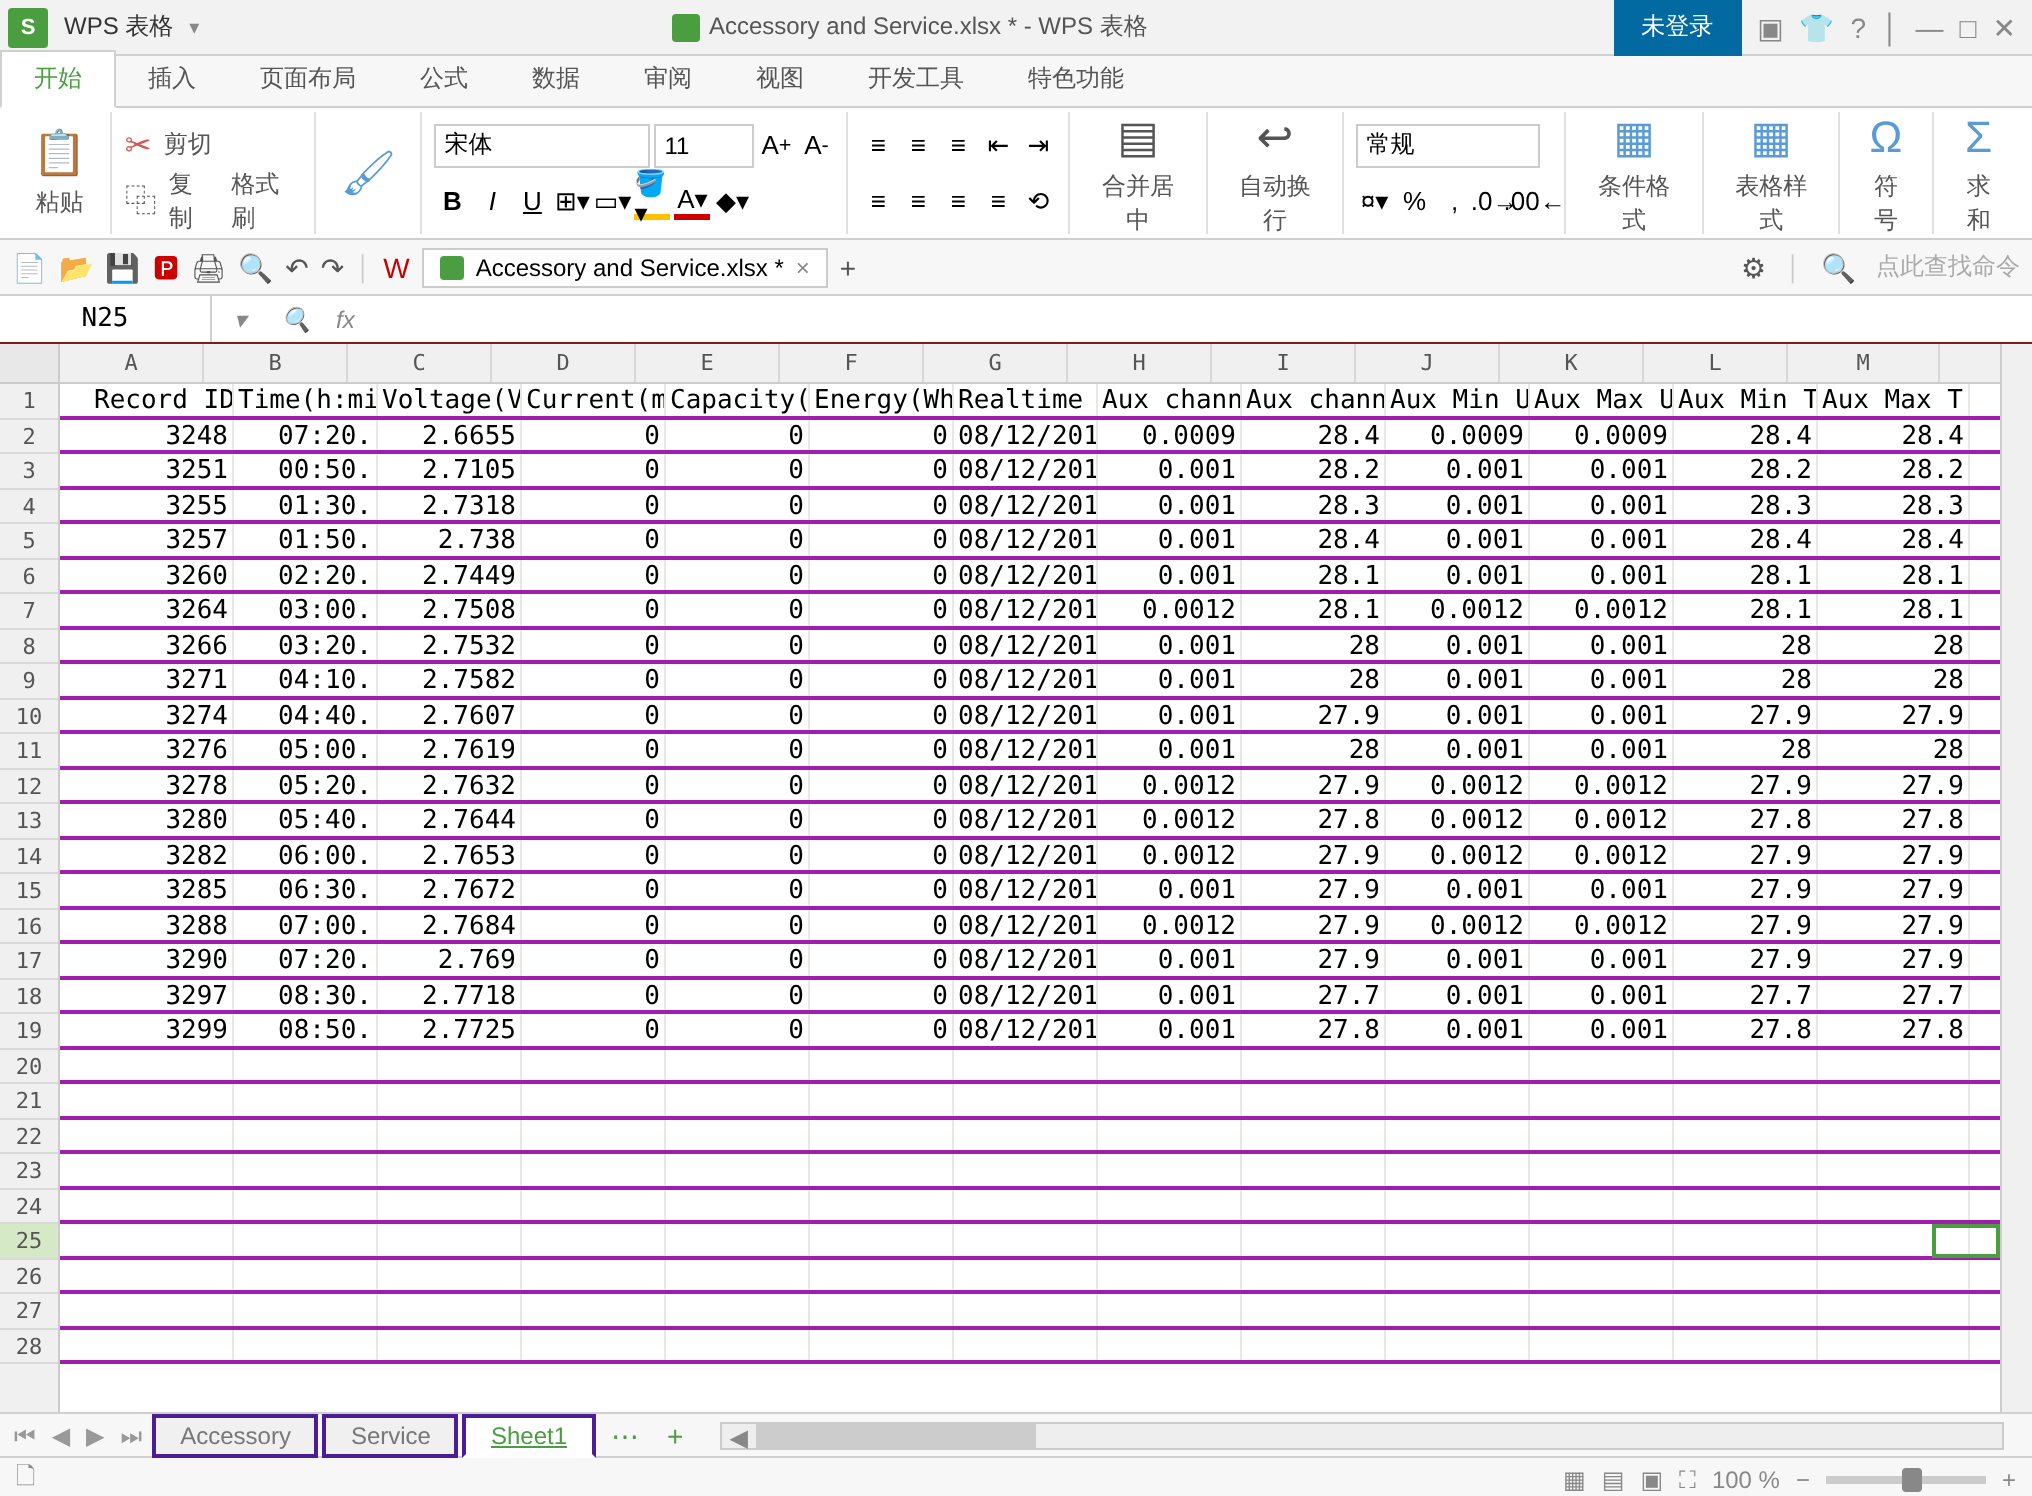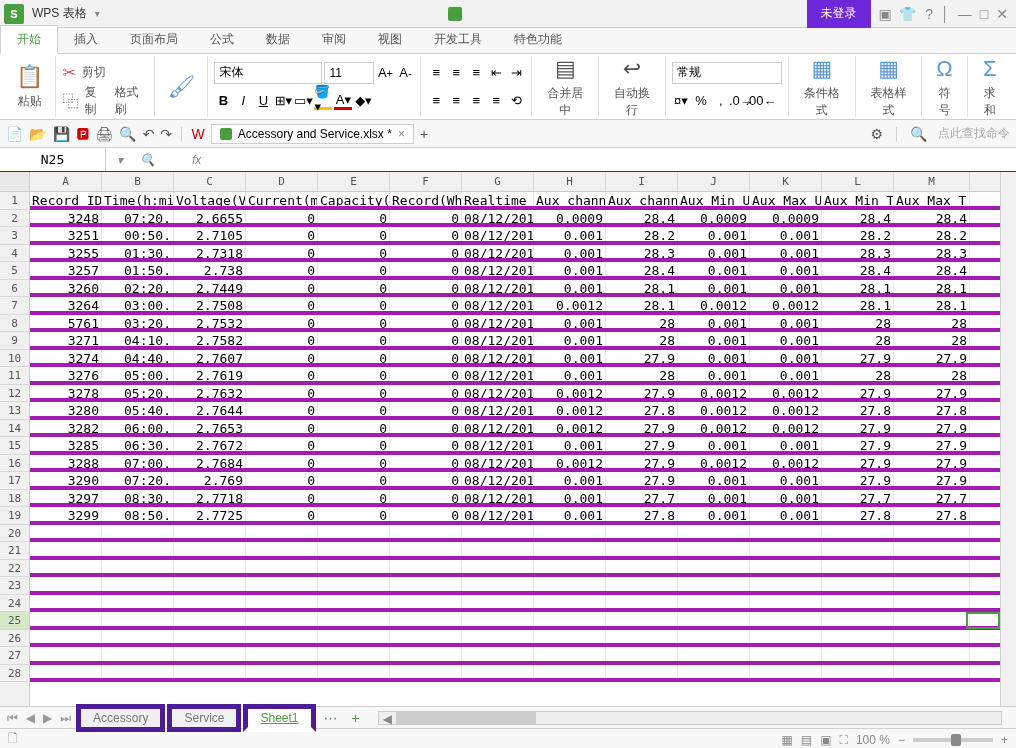--- a/index.html
+++ b/index.html
@@ -6,21 +6,21 @@
 body { background: #fff; font-size: 12px; overflow: hidden; width: 1016px; height: 748px; position: relative; }
 
 
 .titlebar { height: 28px; background: #f2f2f2; display: flex; align-items: center; border-bottom: 1px solid #d0d0d0; }
 .app-logo { width: 20px; height: 20px; background: #4a9e3f; margin: 0 4px; display: flex; align-items: center; justify-content: center; color: white; font-weight: bold; font-size: 11px; border-radius: 2px; }
 .app-name { padding: 0 4px; color: #333; }
 .title-dropdown { padding: 0 4px; color: #888; font-size: 10px; }
 .titlebar-center { flex: 1; text-align: center; color: #555; display: flex; align-items: center; justify-content: center; gap: 4px; }
 .et-icon { width: 14px; height: 14px; background: #4a9e3f; display: inline-block; border-radius: 2px; }
 .titlebar-right { display: flex; align-items: center; gap: 8px; padding-right: 8px; }
-.login-btn { background: #6d28d9; color: white; padding: 6px 14px; font-size: 12px; }
+.login-btn { background: #0369a1; color: white; padding: 6px 14px; font-size: 12px; }
 .tb-icon { color: #888; cursor: pointer; font-size: 14px; }
 
 
 .ribbon-tabs { height: 26px; background: #f7f7f7; display: flex; align-items: flex-end; border-bottom: 1px solid #d0d0d0; }
 .ribbon-tab { padding: 5px 16px; color: #555; cursor: pointer; }
 .ribbon-tab.active { background: #fff; color: #4a9e3f; border: 1px solid #d0d0d0; border-bottom: 1px solid #fff; margin-bottom: -1px; }
 
 
 .ribbon { height: 66px; background: #fff; border-bottom: 1px solid #d0d0d0; display: flex; padding: 2px 4px; }
 .ribbon-group { display: flex; flex-direction: column; border-right: 1px solid #e0e0e0; padding: 0 6px; justify-content: center; }
@@ -38,44 +38,44 @@
 .qb-icon { font-size: 14px; color: #555; cursor: pointer; }
 .doc-tab { display: flex; align-items: center; background: #fff; border: 1px solid #ccc; padding: 2px 8px; gap: 6px; font-size: 12px; }
 .doc-tab .close { color: #888; cursor:pointer; }
 .quick-right { margin-left: auto; display: flex; gap: 10px; align-items: center; color: #888; }
 .search-hint { color: #aaa; }
 
 
 .formula-bar { height: 24px; display: flex; border-bottom: 1px solid #7f1d1d; align-items: center; }
 .name-box { width: 106px; border-right: 1px solid #d0d0d0; height: 100%; display: flex; align-items: center; padding: 0 10px; font-family: monospace; font-size: 13px; justify-content: center; }
 .fb-btn { width: 28px; text-align: center; color: #888; font-style: italic; }
-.fx { font-style: italic; color: #888; padding: 0 6px; margin-left: 24px; }
+.fx { font-style: italic; color: #888; padding: 0 6px; }
 
 
 .grid-wrap { position: relative; height: 534px; display: flex; }
 .row-headers { width: 30px; background: #f0f0f0; border-right: 1px solid #ccc; }
 .corner { height: 20px; border-bottom: 1px solid #ccc; background: #e8e8e8; }
 .row-h { height: 17.5px; border-bottom: 1px solid #d8d8d8; text-align: center; font-size: 11px; color: #555; line-height: 17.5px; font-family: monospace; }
 .row-h.sel { background: #d6e9c6; }
 .grid-body { flex: 1; position: relative; overflow: hidden; }
 .col-headers { height: 20px; display: flex; background: #f0f0f0; border-bottom: 1px solid #ccc; }
 .col-h { border-right: 1px solid #d8d8d8; text-align: center; font-size: 11px; color: #555; line-height: 20px; font-family: monospace; }
 .cells { position: relative; }
-.row { display: flex; height: 17.5px; border-bottom: 4px solid #a21caf; }
+.row { display: flex; height: 17.5px; border-bottom: 2px solid #a21caf; justify-content: center; }
 .cell { border-right: 1px solid #e8e8e8; font-family: monospace; font-size: 13px; padding: 0 2px; overflow: hidden; white-space: nowrap; line-height: 17.5px; }
 .cell.r { text-align: right; }
 .hdr-cell { font-family: monospace; font-size: 13px; overflow:hidden; white-space:nowrap; }
 .sel-cell { position: absolute; border: 2px solid #4a9e3f; pointer-events: none; }
 .vscroll { width: 16px; background: #f0f0f0; border-left: 1px solid #ccc; position: relative; }
 .corner2 { position: absolute; right:0; top:0; width:16px; height:20px; background:#e8e8e8; border-bottom:1px solid #ccc; border-left:1px solid #ccc; }
 
 
 .sheet-bar { height: 22px; background: #f7f7f7; border-top: 1px solid #d0d0d0; display: flex; align-items: center; padding: 0 4px; gap: 2px; }
 .sb-nav { color: #999; padding: 0 3px; cursor:pointer; }
-.sheet-tab { padding: 2px 12px; border: 5px solid #4c1d95; background: #f0f0f0; font-size: 12px; cursor:pointer; color:#777; }
+.sheet-tab { padding: 2px 12px; border: 2px solid #4c1d95; background: #f0f0f0; font-size: 12px; cursor:pointer; color:#777; }
 .sheet-tab.active { background: #fff; border-bottom-color: #fff; color:#4a9e3f;text-decoration:underline; }
 .sb-add { color: #4a9e3f; padding: 0 6px; cursor:pointer; font-size:14px; }
 .hscroll { flex:1; height:14px; background:#eee; margin:0 10px; border:1px solid #ccc; display:flex; }
 .hthumb { width:140px; background:#ccc; }
 
 
 .status-bar { height: 22px; background: #f7f7f7; border-top: 1px solid #d0d0d0; display: flex; align-items: center; padding: 0 8px; gap: 10px; color: #888; font-size: 12px; }
 .status-right { margin-left: auto; display: flex; gap: 8px; align-items: center; }
 .zoom-slider { width: 80px; height: 4px; background: #ccc; position: relative; }
 .zoom-thumb { position:absolute; left:38px; top:-4px; width:10px; height:12px; background:#888; border-radius:2px; }
@@ -84,20 +84,21 @@
 </style>
 </head>
 <body>
 
 <div class="titlebar">
   <div class="app-logo">S</div>
   <div class="app-name">WPS 表格</div>
   <div class="title-dropdown">▾</div>
   <div class="titlebar-center">
     <span class="et-icon"></span>
+    <span>Accessory and Service.xlsx * - WPS 表格</span>
   </div>
   <div class="titlebar-right">
     <div class="login-btn">未登录</div>
     <span class="tb-icon">▣</span>
     <span class="tb-icon">👕</span>
     <span class="tb-icon">?</span>
     <span class="tb-icon">│</span>
     <span class="tb-icon">—</span>
     <span class="tb-icon">□</span>
     <span class="tb-icon">✕</span>
@@ -186,21 +187,21 @@
     </div>
   </div>
   <div class="ribbon-group">
     <div class="rb-btn rb-btn-lg">
       <span class="icon">↩</span>
       <span>自动换行</span>
     </div>
   </div>
   <div class="ribbon-group">
     <div class="ribbon-row">
-      <input class="font-select" style="width: 110px;" value="常规">
+      <input class="font-select" style="width: 92px;" value="常规">
     </div>
     <div class="ribbon-row">
       <span class="ico-sm">¤▾</span>
       <span class="ico-sm">%</span>
       <span class="ico-sm">,</span>
       <span class="ico-sm">.0→</span>
       <span class="ico-sm">.00←</span>
     </div>
   </div>
   <div class="ribbon-group">
@@ -312,21 +313,21 @@
         <div class="col-h cw-L">L</div>
         <div class="col-h cw-M">M</div>
       </div>
     <div class="cells" id="cells">
         <div class="row">
           <div class="cell hdr-cell cw-A">Record ID</div>
           <div class="cell hdr-cell cw-B">Time(h:mi</div>
           <div class="cell hdr-cell cw-C">Voltage(V</div>
           <div class="cell hdr-cell cw-D">Current(m</div>
           <div class="cell hdr-cell cw-E">Capacity(</div>
-          <div class="cell hdr-cell cw-F">Record(Wh</div>
+          <div class="cell hdr-cell cw-F">Energy(Wh</div>
           <div class="cell hdr-cell cw-G">Realtime</div>
           <div class="cell hdr-cell cw-H">Aux chann</div>
           <div class="cell hdr-cell cw-I">Aux chann</div>
           <div class="cell hdr-cell cw-J">Aux Min U</div>
           <div class="cell hdr-cell cw-K">Aux Max U</div>
           <div class="cell hdr-cell cw-L">Aux Min T</div>
           <div class="cell hdr-cell cw-M">Aux Max T</div>
         </div>
         <div class="row">
           <div class="cell cw-A r">3248</div>
@@ -412,21 +413,21 @@
           <div class="cell cw-F r">0</div>
           <div class="cell cw-G">08/12/201</div>
           <div class="cell cw-H r">0.0012</div>
           <div class="cell cw-I r">28.1</div>
           <div class="cell cw-J r">0.0012</div>
           <div class="cell cw-K r">0.0012</div>
           <div class="cell cw-L r">28.1</div>
           <div class="cell cw-M r">28.1</div>
         </div>
         <div class="row">
-          <div class="cell cw-A r">5761</div>
+          <div class="cell cw-A r">3266</div>
           <div class="cell cw-B r">03:20.</div>
           <div class="cell cw-C r">2.7532</div>
           <div class="cell cw-D r">0</div>
           <div class="cell cw-E r">0</div>
           <div class="cell cw-F r">0</div>
           <div class="cell cw-G">08/12/201</div>
           <div class="cell cw-H r">0.001</div>
           <div class="cell cw-I r">28</div>
           <div class="cell cw-J r">0.001</div>
           <div class="cell cw-K r">0.001</div>

